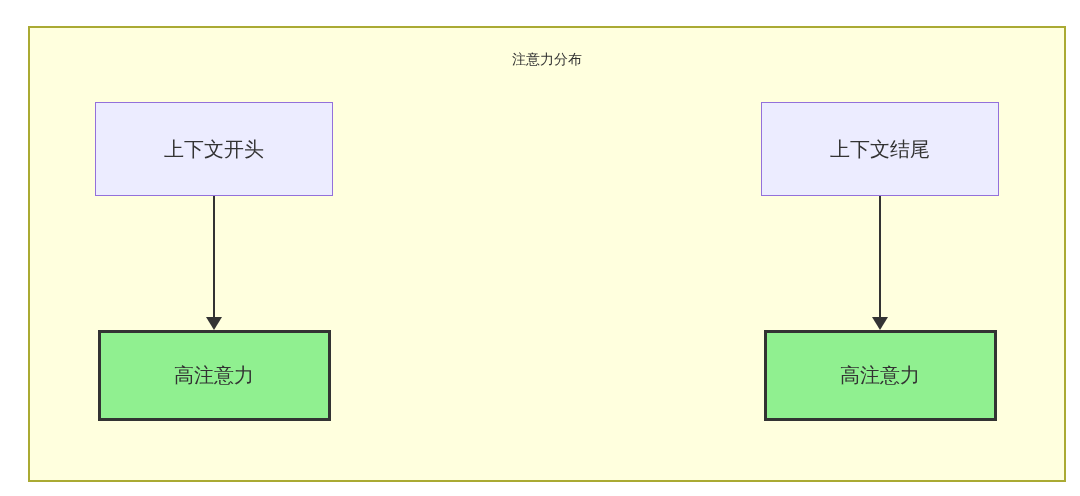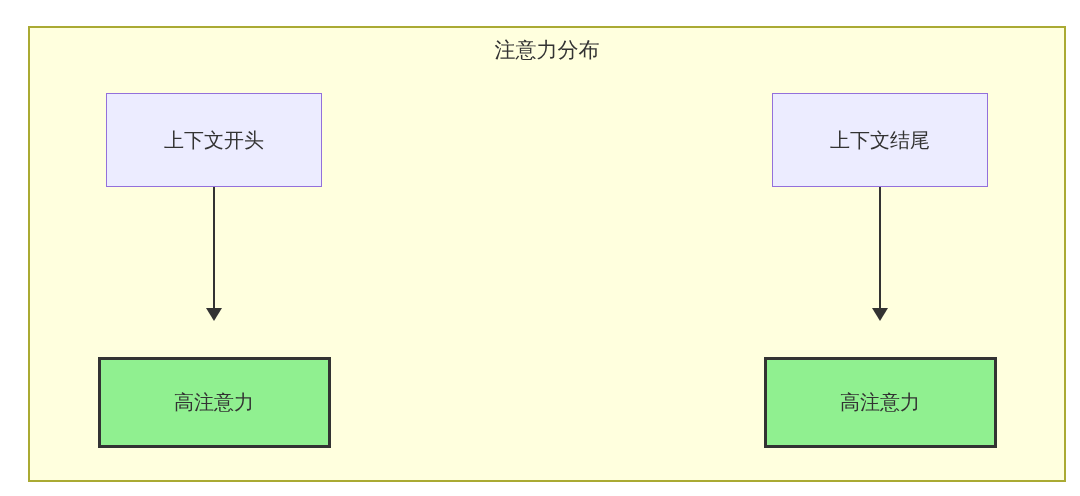--- a/index.html
+++ b/index.html
@@ -19,23 +19,23 @@
     position: absolute;
     left: 28px;
     top: 26px;
     width: 1038px;
     height: 456px;
     box-sizing: border-box;
     background: var(--container-fill, #FFFFDE);
     border: 2px solid var(--container-border, #AAAA33);
   }
   .diagram-title {
-    margin-top: 8px;
+    margin-top: 17px;
     text-align: center;
-    font-size: 21px;
+    font-size: 14px;
     line-height: 28px;
     color: var(--text, #333333);
   }
   .columns {
     display: flex;
     justify-content: space-between;
     padding: 0 61px;
     margin-top: 29px;
   }
   .column {
@@ -46,30 +46,29 @@
   }
   .node {
     display: flex;
     align-items: center;
     justify-content: center;
     box-sizing: border-box;
     font-size: 20px;
     color: var(--text, #333333);
   }
   .source-node {
-    width: 216px;
+    width: 238px;
     height: 94px;
     background: var(--source-fill, #ECECFF);
     border: 1px solid var(--source-border, #9370DB);
   }
   .target-node {
     width: 233px;
     height: 91px;
     border: 3px solid var(--target-border, #333333);
-    margin-top: 36px;
   }
   .target-node.high { background: var(--high-fill, #90F090); }
   .target-node.low  { background: var(--low-fill, #FF9090); }
   .arrow {
     height: 134px;
     display: flex;
     flex-direction: column;
     align-items: center;
   }
   .arrow-line {

